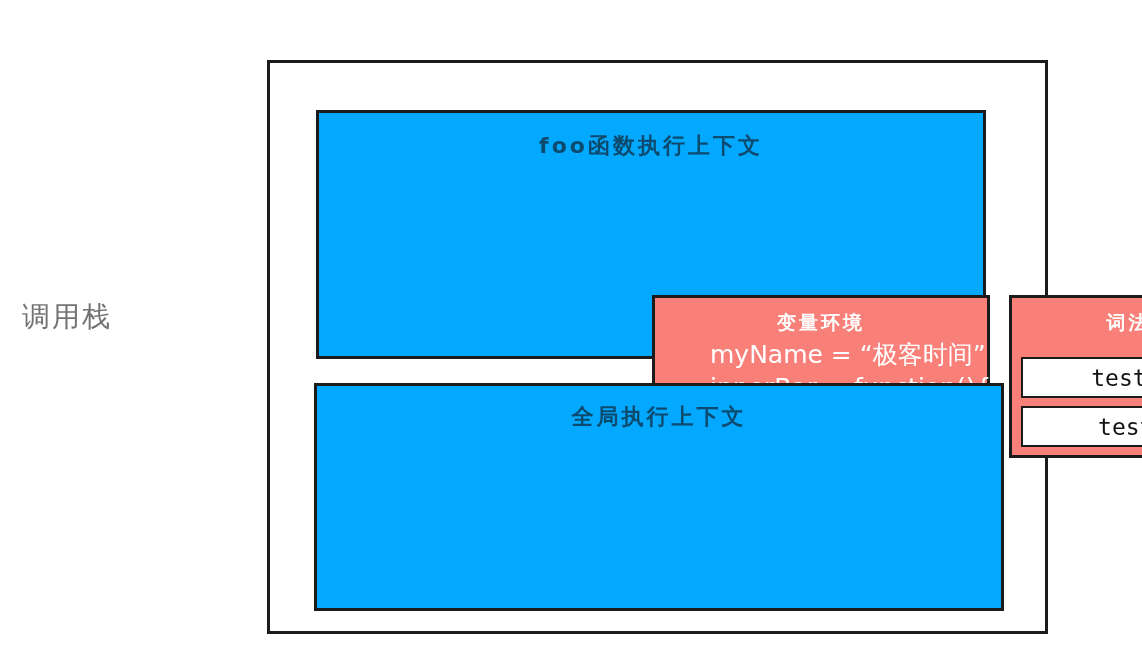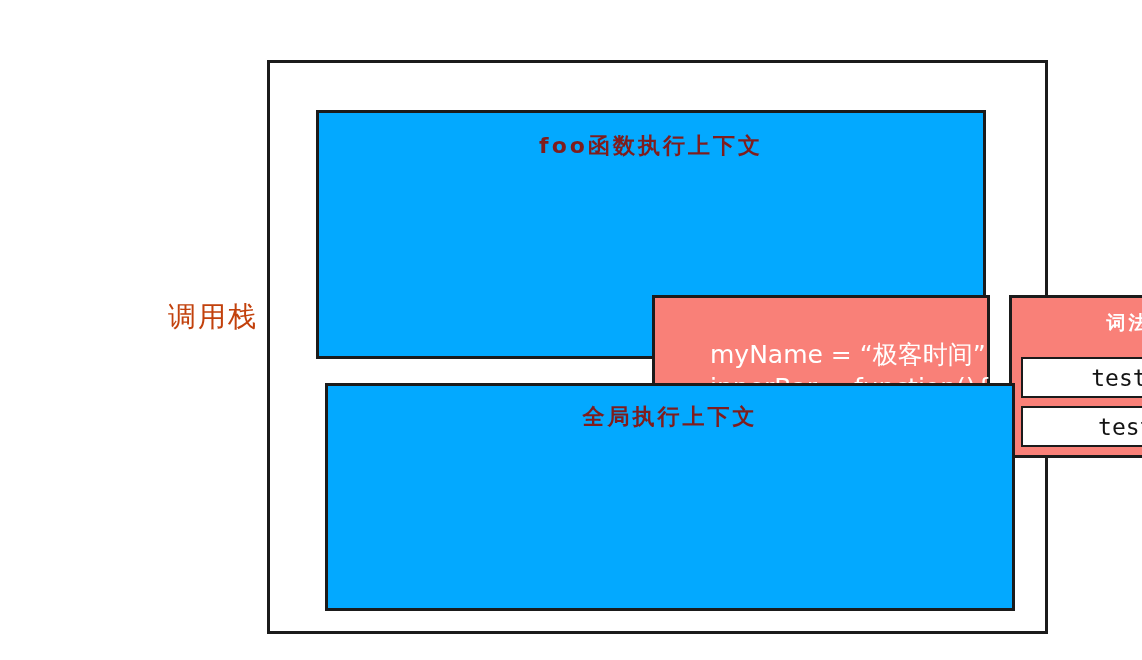--- a/index.html
+++ b/index.html
@@ -15,22 +15,22 @@
     overflow: hidden;
     font-family: "DejaVu Sans", sans-serif;
   }
 
   
   #call-stack-label {
     position: absolute;
     left: 22px;
     top: 298px;
     width: 236px;
-    text-align: right;
-    color: #c2410c;
+    text-align: left;
+    color: #737373;
     line-height: 1.34;
   }
   #call-stack-label .cn {
     display: block;
     font-size: 28px;
     letter-spacing: 2px;
     font-family: "DejaVu Sans", sans-serif;
   }
   #call-stack-label .en {
     display: block;
@@ -62,28 +62,27 @@
     left: 316px;
     top: 110px;
     width: 670px;
     height: 249px;
   }
   #context-global {
     left: 314px;
     top: 383px;
     width: 690px;
     height: 228px;
-    margin-left: 11px;
   }
   .context-title {
     position: absolute;
     left: 0;
     right: 0;
     text-align: center;
-    color: #7f1d1d;
+    color: #0c4a6e;
     font-size: 22px;
     letter-spacing: 3px;
     font-weight: 600;
     font-family: "DejaVu Sans", sans-serif;
   }
   #context-foo .context-title { top: 18px; }
   #context-global .context-title { top: 16px; }
 
   
   .env-box {
@@ -155,20 +154,21 @@
 <div id="call-stack-label">
   <span class="cn">调用栈</span>
 </div>
 
 <div id="stack-frame"></div>
 
 <div class="context-box" id="context-foo">
   <div class="context-title">foo函数执行上下文</div>
 
   <div class="env-box" id="foo-variable-env">
+    <div class="env-title">变量环境</div>
     <div class="env-lines">myName = “极客时间”
 innerBar = function(){…}
 outer</div>
   </div>
 
   <div class="env-box" id="foo-lexical-env">
     <div class="env-title">词法环境</div>
     <div class="binding-row" id="binding-test2">test2 = 2</div>
     <div class="binding-row" id="binding-test1">test1 =1</div>
   </div>

